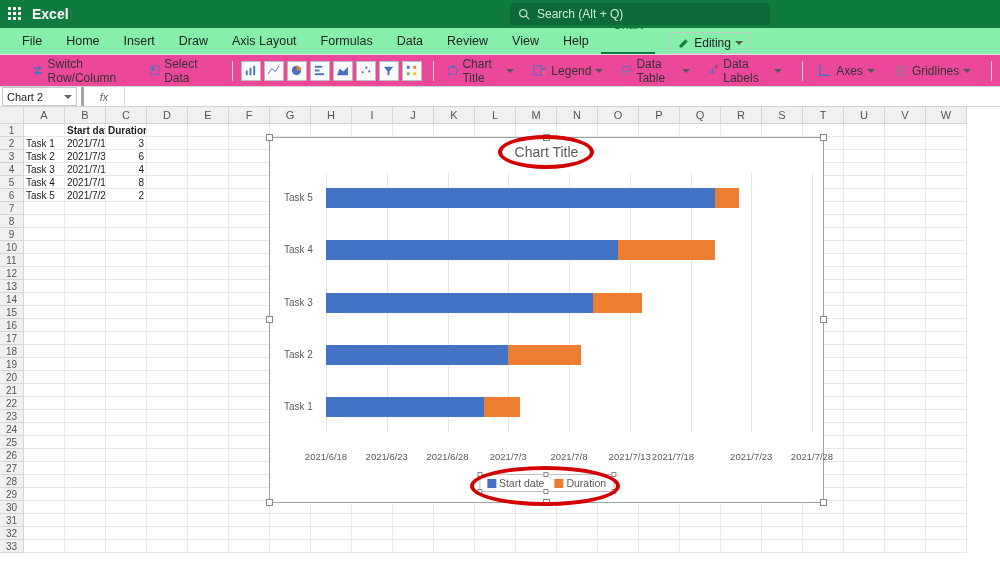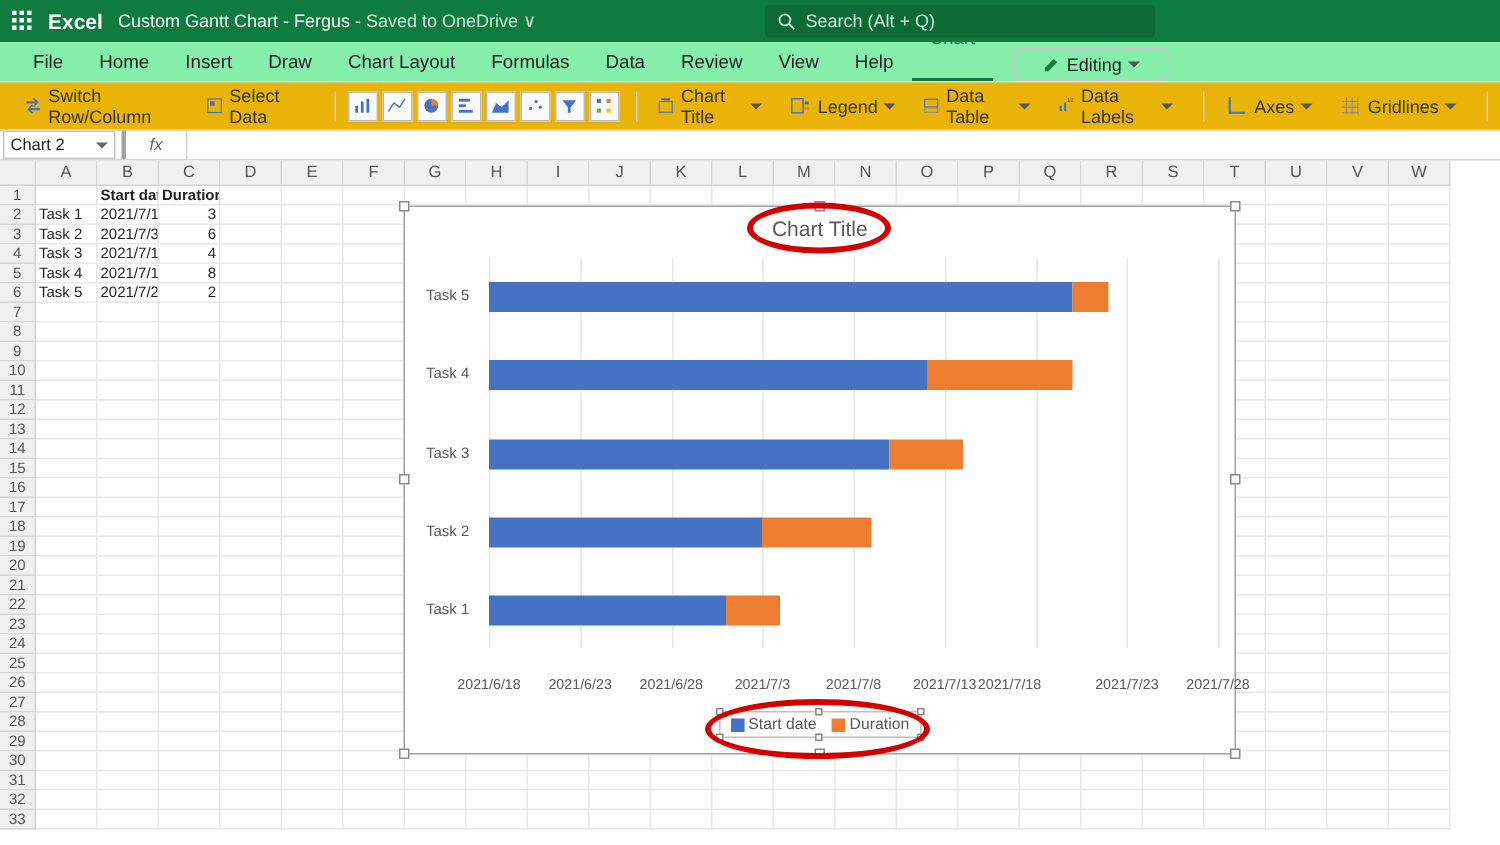--- a/index.html
+++ b/index.html
@@ -12,25 +12,25 @@
   .app-name { font-weight: 600; font-size: 14px; margin-right: 10px; }
   .doc-name { font-size: 12px; opacity: 0.95; }
   .doc-name .saved { opacity: 0.85; }
   .searchbox { position:absolute; left:510px; top:3px; width:260px; height:22px; background:#0b6a35; border-radius:3px; display:flex; align-items:center; padding:0 8px; color:#cfe8d8; font-size:12px;}
   .searchbox svg { width:13px; height:13px; margin-right:6px; }
 
   
   .ribbon-tabs { height: 27px; background: #86efac; display: flex; align-items: flex-end; padding-left:10px; border-bottom:1px solid #e1e1e1; }
   .ribbon-tab { padding: 4px 12px 6px; font-size: 12.5px; color:#222; cursor:pointer; }
   .ribbon-tab.active { color:#107c41; border-bottom: 2px solid #107c41; padding-bottom:20px;}
-  .editing-btn { margin-left:14px; border:1px solid #c8c8c8; border-radius:4px; padding:3px 18px; display:flex; align-items:center; font-size:12px; color:#222;}
+  .editing-btn { margin-left:14px; border:1px solid #c8c8c8; border-radius:4px; padding:3px 8px; display:flex; align-items:center; font-size:12px; color:#222;}
   .editing-btn svg { width:12px; height:12px; margin-right:4px; fill:#107c41;}
 
   
-  .ribbon { height: 32px; background:#eab308; display:flex; align-items:center; padding-left:10px; border-bottom:1px solid #d4d4d4;}
+  .ribbon { height: 32px; background:#ec4899; display:flex; align-items:center; padding-left:26px; border-bottom:1px solid #d4d4d4;}
   .rcmd { display:flex; align-items:center; font-size:12px; color:#333; padding:2px 6px; margin-right:6px; cursor:pointer; border-radius:3px;}
   .rcmd svg { width:15px; height:15px; margin-right:4px;}
   .sep { width:1px; height:20px; background:#d4d4d4; margin:0 8px;}
   .chart-icons { display:flex; align-items:center; }
   .chart-icons span { display:inline-flex; width:20px; height:20px; border:1px solid #bcbcbc; margin-right:3px; align-items:center; justify-content:center; background:#fafafa;}
   .chart-icons svg{width:13px;height:13px;}
   .dd::after{content:""; display:inline-block; margin-left:4px; border:4px solid transparent; border-top-color:#555; transform:translateY(2px);}
 
   
   .fbar { height: 20px; display:flex; align-items:center; border-bottom:1px solid #d4d4d4;}
@@ -78,38 +78,35 @@
         <rect x="10" y="0" width="3" height="3"></rect>
         <rect x="0" y="5" width="3" height="3"></rect>
         <rect x="5" y="5" width="3" height="3"></rect>
         <rect x="10" y="5" width="3" height="3"></rect>
         <rect x="0" y="10" width="3" height="3"></rect>
         <rect x="5" y="10" width="3" height="3"></rect>
         <rect x="10" y="10" width="3" height="3"></rect>
       </svg>
   </span>
   <span class="app-name">Excel</span>
-  <span class="doc-name">
-    <span>Custom Gantt Chart - Fergus</span><span class="saved"> - Saved to OneDrive ∨</span>
-  </span>
   <div class="searchbox">
     <svg viewBox="0 0 16 16">
         <circle cx="6.5" cy="6.5" r="4.5" fill="none" stroke="#cfe8d8" stroke-width="1.5"></circle>
         <line x1="10" y1="10" x2="14" y2="14" stroke="#cfe8d8" stroke-width="1.5"></line>
       </svg>
     <span>Search (Alt + Q)</span>
   </div>
 </div>
 
 <div class="ribbon-tabs">
   <div class="ribbon-tab">File</div>
   <div class="ribbon-tab">Home</div>
   <div class="ribbon-tab">Insert</div>
   <div class="ribbon-tab">Draw</div>
-  <div class="ribbon-tab">Chart Layout</div>
+  <div class="ribbon-tab">Axis Layout</div>
   <div class="ribbon-tab">Formulas</div>
   <div class="ribbon-tab">Data</div>
   <div class="ribbon-tab">Review</div>
   <div class="ribbon-tab">View</div>
   <div class="ribbon-tab">Help</div>
   <div class="ribbon-tab active">Chart</div>
   <div class="editing-btn">
     <svg viewBox="0 0 16 16">
         <path d="M2 11 L10 3 L13 6 L5 14 L2 14 Z" fill="#107c41"></path>
       </svg>

